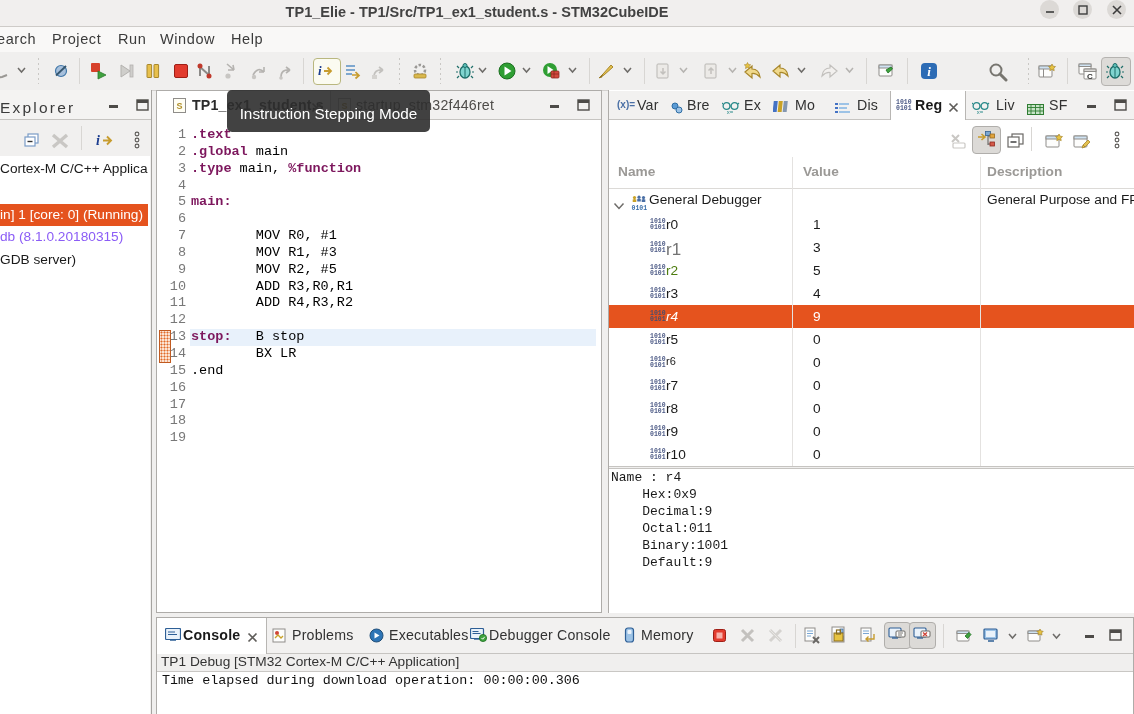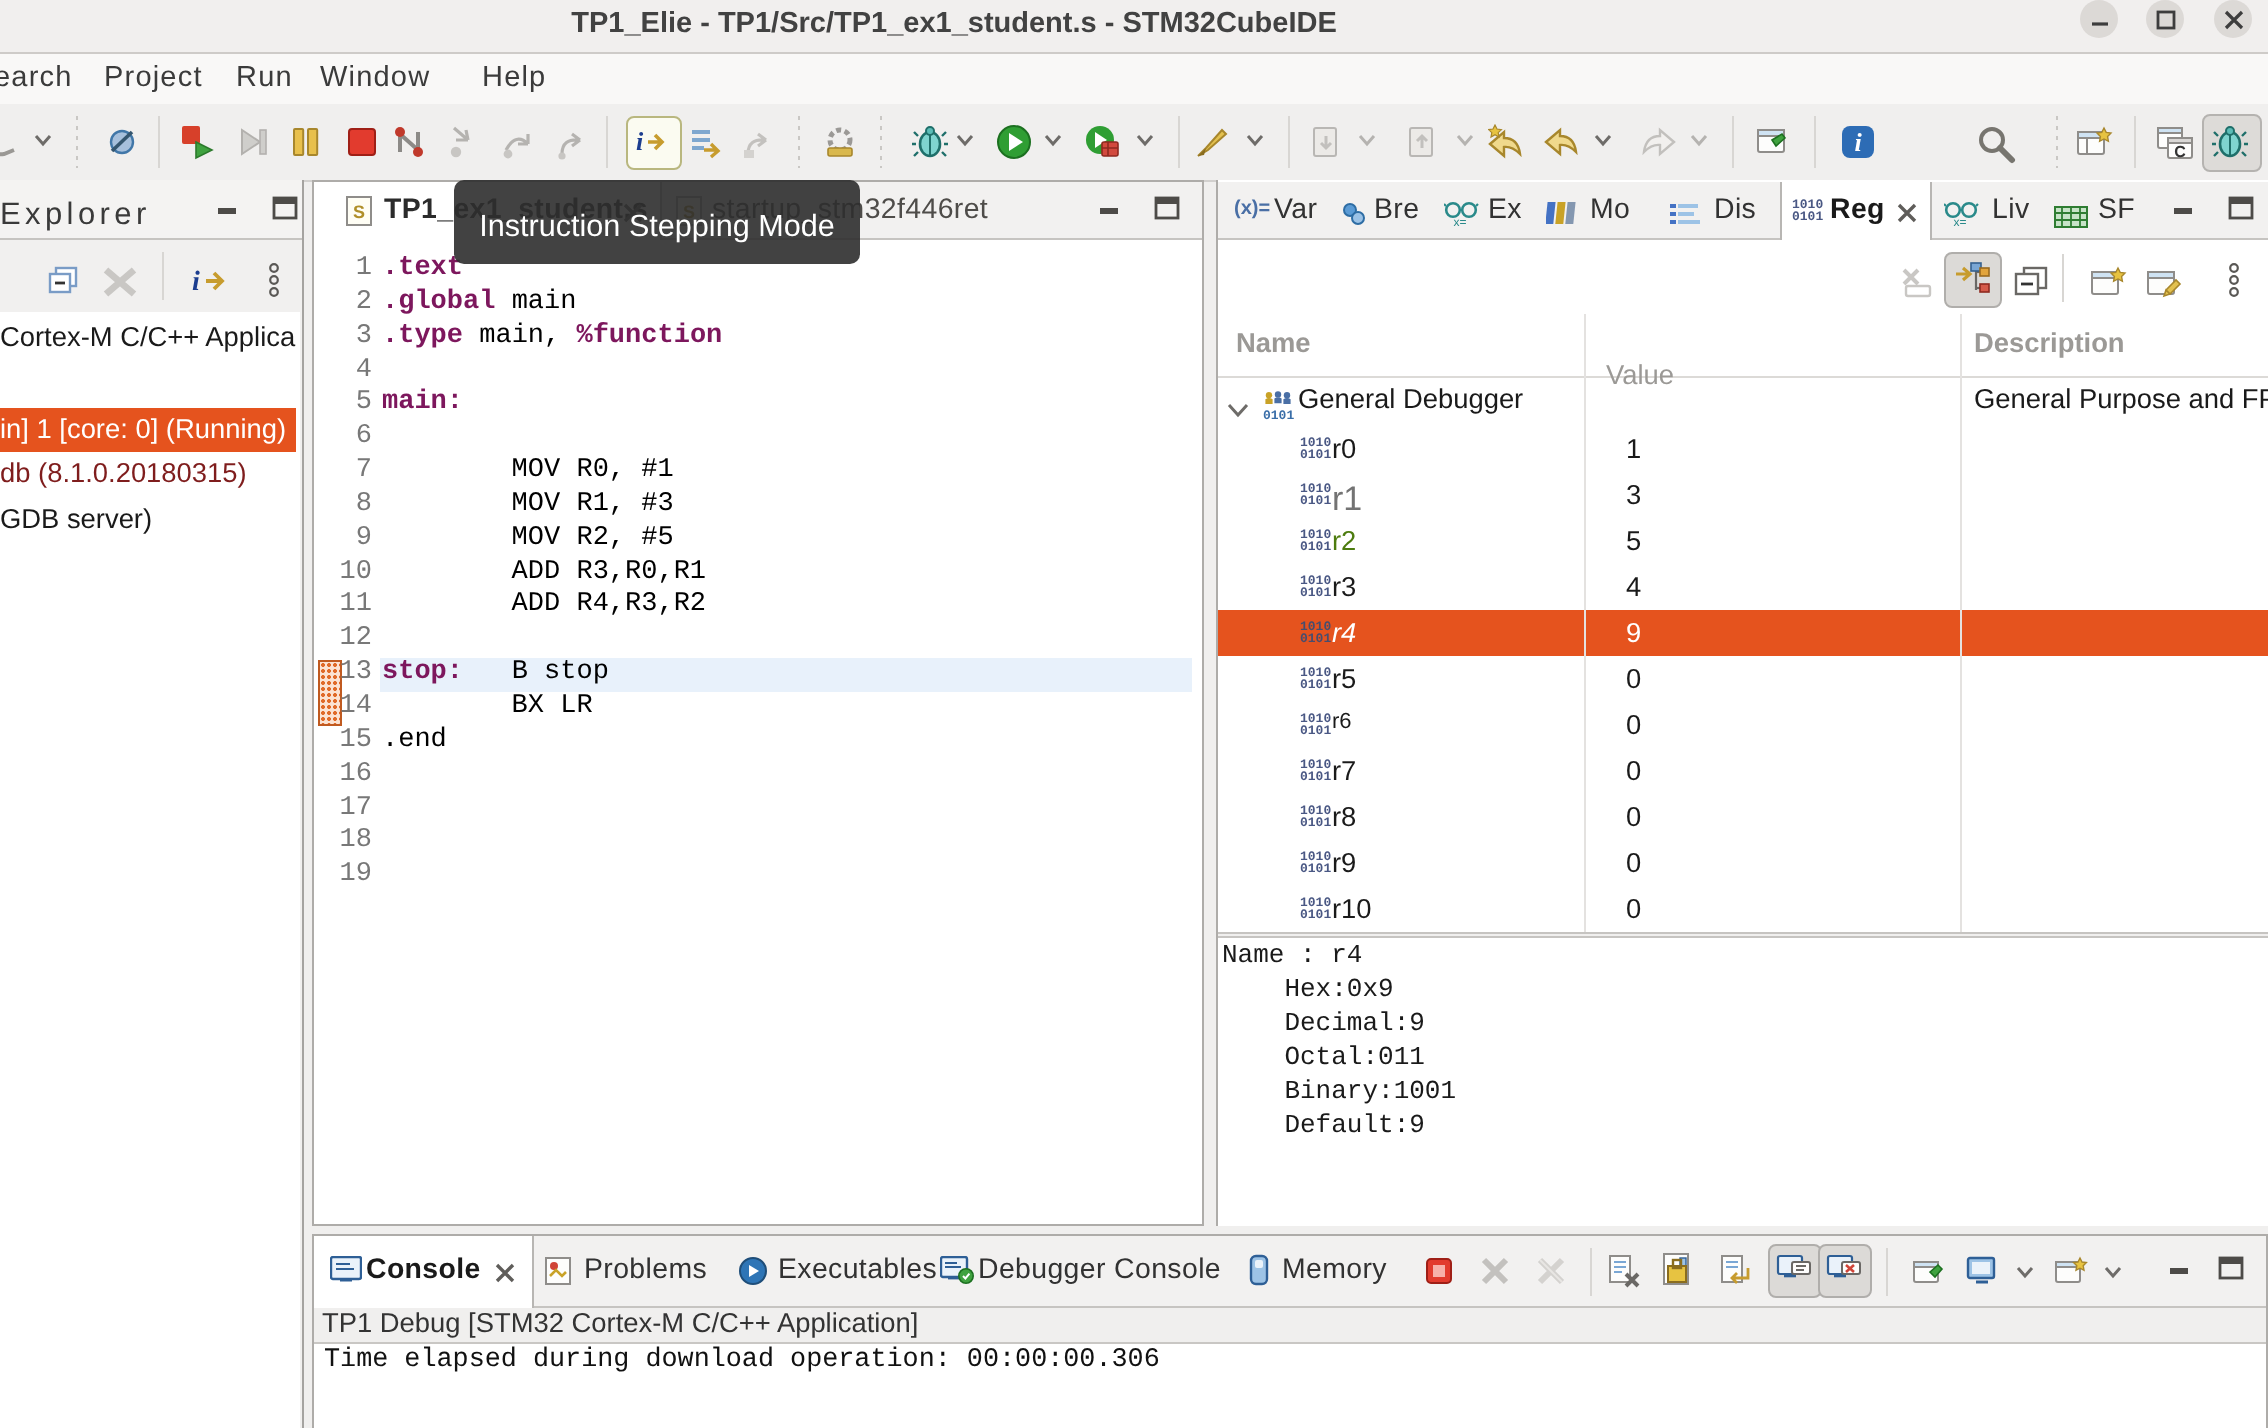--- a/index.html
+++ b/index.html
@@ -43,21 +43,21 @@
 <div class="abs winbtn" style="left:1107px;">
     <svg width="12" height="12">
       <path d="M2 2 L10 10 M10 2 L2 10" stroke="#3d3d3d" stroke-width="1.6"></path>
     </svg>
   </div>
 <div class="abs" id="menubar"></div>
 <div class="abs menuitem" style="left:-3px;">earch</div>
 <div class="abs menuitem" style="left:52px;">Project</div>
 <div class="abs menuitem" style="left:118px;">Run</div>
 <div class="abs menuitem" style="left:160px;">Window</div>
-<div class="abs menuitem" style="left:241px;">Help</div>
+<div class="abs menuitem" style="left:231px;">Help</div>
 <div class="abs" id="toolbar"></div>
 
 <div class="abs ico" style="left:-8px;"><svg width="18" height="18">
       <path d="M2 10 q2 6 8 5 l5-2" fill="none" stroke="#9a9894" stroke-width="2"></path>
       <circle cx="4" cy="7" r="3" fill="#b9b7b3"></circle>
     </svg></div>
 <div class="abs chev" style="left:17px;">
     <svg width="9" height="7">
       <path d="M1 1 L4.5 5 L8 1" fill="none" stroke="#6e6c69" stroke-width="1.5"></path>
     </svg>
@@ -268,21 +268,21 @@
 <div class="abs" style="left:131px;top:131px;"><svg width="12" height="18">
       <circle cx="6" cy="3" r="1.9" fill="none" stroke="#5a5855" stroke-width="1.1"></circle>
       <circle cx="6" cy="9" r="1.9" fill="none" stroke="#5a5855" stroke-width="1.1"></circle>
       <circle cx="6" cy="15" r="1.9" fill="none" stroke="#5a5855" stroke-width="1.1"></circle>
     </svg></div>
 
 <div class="abs" style="left:0;top:156px;width:150px;height:558px;background:#fff;"></div>
 <div class="abs" style="left:0px;top:158px;width:150px;height:22px;font-size:13.7px;color:#1a1a1a;line-height:22px;white-space:nowrap;overflow:hidden;">Cortex-M C/C++ Applica</div>
 <div class="abs" style="left:0;top:204px;width:148px;height:22px;background:#e5531e;"></div>
 <div class="abs" style="left:0px;top:204px;width:148px;height:22px;font-size:13.7px;color:#fff;line-height:22px;white-space:nowrap;overflow:hidden;">in] 1 [core: 0] (Running)</div>
-<div class="abs" style="left:0px;top:226px;width:150px;height:22px;font-size:13.7px;color:#7f1d1d;line-height:22px;white-space:nowrap;overflow:hidden;">db (8.1.0.20180315)</div>
+<div class="abs" style="left:0px;top:226px;width:150px;height:22px;font-size:13.7px;color:#8b5cf6;line-height:22px;white-space:nowrap;overflow:hidden;">db (8.1.0.20180315)</div>
 <div class="abs" style="left:0px;top:249px;width:150px;height:22px;font-size:13.7px;color:#1a1a1a;line-height:22px;white-space:nowrap;overflow:hidden;">GDB server)</div>
 
 <div class="abs" style="left:156px;top:90px;width:446px;height:523px;background:#fff;border:1px solid #aeaca9;box-sizing:border-box;"></div>
 <div class="abs" style="left:157px;top:91px;width:444px;height:28px;background:#f2f1f0;border-bottom:1px solid #c6c4c1;"></div>
 
 <div class="abs" style="left:157px;top:91px;width:173px;height:29px;background:#fff;border-right:1px solid #b8b6b3;"></div>
 <div class="abs" style="left:173px;top:98px;"><svg width="13" height="15">
       <rect x="0.5" y="0.5" width="12" height="14" fill="#fffef5" stroke="#8f8d8a" stroke-width="1"></rect>
       <text x="6.5" y="11" text-anchor="middle" font-size="9" font-weight="bold" fill="#b08f2a">S</text>
     </svg></div>
@@ -435,21 +435,21 @@
       <path d="M10 13 L15 8 L17 10 L12 15 Z M10 13 l-1 3 3-1 Z" fill="#e3c14f" stroke="#a8872c" stroke-width="0.8"></path>
     </svg></div>
 <div class="abs" style="left:1111px;top:131px;"><svg width="12" height="18">
       <circle cx="6" cy="3" r="1.9" fill="none" stroke="#5a5855" stroke-width="1.1"></circle>
       <circle cx="6" cy="9" r="1.9" fill="none" stroke="#5a5855" stroke-width="1.1"></circle>
       <circle cx="6" cy="15" r="1.9" fill="none" stroke="#5a5855" stroke-width="1.1"></circle>
     </svg></div>
 
 <div class="abs" style="left:609px;top:157px;width:525px;height:31px;background:#fff;border-bottom:1px solid #dcdad7;"></div>
 <div class="abs" style="left:618px;top:164px;font-size:13.7px;font-weight:bold;color:#9b9996;">Name</div>
-<div class="abs" style="left:803px;top:164px;font-size:13.7px;font-weight:normal;color:#9b9996;margin-top:16px;">Value</div>
+<div class="abs" style="left:803px;top:164px;font-size:13.7px;font-weight:bold;color:#9b9996;">Value</div>
 <div class="abs" style="left:987px;top:164px;font-size:13.7px;font-weight:bold;color:#9b9996;">Description</div>
 <div class="abs" style="left:792px;top:157px;width:1px;height:309px;background:#e4e2e0;"></div>
 <div class="abs" style="left:980px;top:157px;width:1px;height:309px;background:#e4e2e0;"></div>
 
 <div class="abs" style="left:613px;top:197px;"><svg width="12" height="10">
       <path d="M1.5 2.5 L6 7.5 L10.5 2.5" fill="none" stroke="#6e6c69" stroke-width="1.5"></path>
     </svg></div>
 <div class="abs" style="left:631px;top:195px;"><svg width="16" height="16">
       <circle cx="3.5" cy="2.6" r="1.6" fill="#c9a227"></circle>
       <path d="M1.7 7 L1.7 4.6 Q3.5 3.4 5.3 4.6 L5.3 7 Z" fill="#c9a227"></path>

